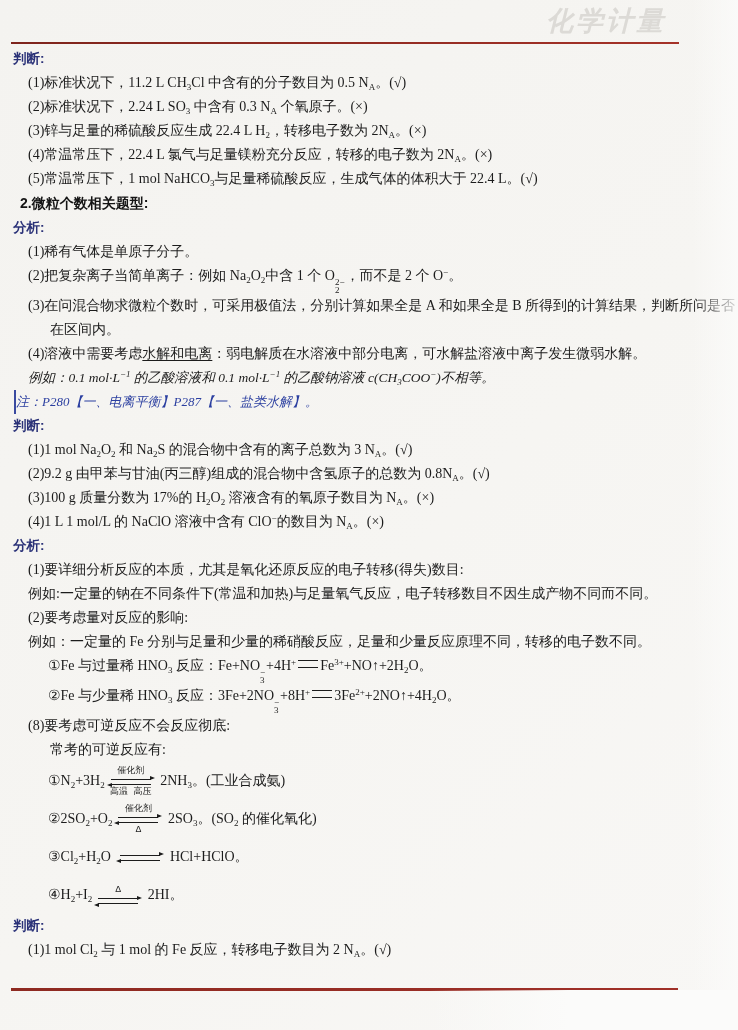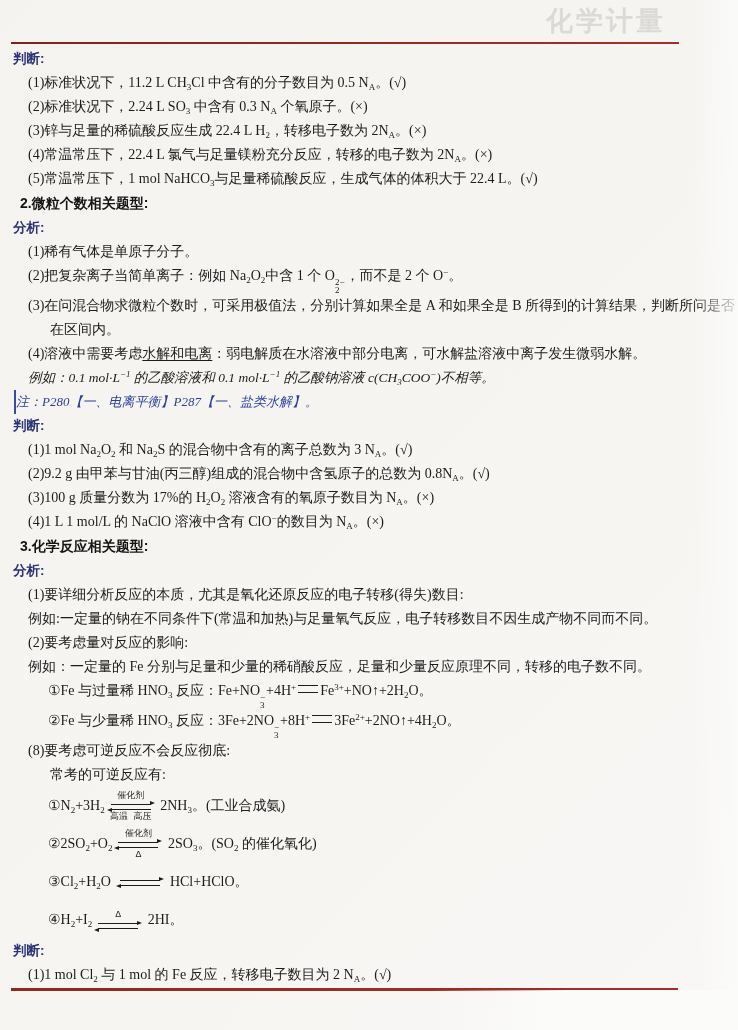--- a/index.html
+++ b/index.html
@@ -1,20 +1,20 @@
 <!DOCTYPE html>
 <html><head>
 <meta charset="utf-8">
 <style>
   html,body{margin:0;padding:0;}
   .page{position:relative;width:738px;height:1030px;overflow:hidden;
         background:linear-gradient(135deg,#f4f3f0 0%,#f6f5f2 55%,#f8f7f5 100%);
         font-family:"Liberation Serif","DejaVu Serif",serif;color:#1c1c1c;}
   .watermark{position:absolute;top:3px;right:72px;font-size:27px;font-weight:bold;
-        color:#dcdad6;letter-spacing:3px;font-family:"Liberation Sans","DejaVu Sans",sans-serif;}
+        color:#dcdad6;letter-spacing:3px;font-family:"Liberation Sans","DejaVu Sans",sans-serif;font-style:italic;}
   .rule{position:absolute;left:11px;height:2px;background:linear-gradient(to right,#7e241c,#a53228);}
   .rule-top{top:42px;width:668px;}
   .rule-bottom{top:988px;width:667px;height:2.5px;background:linear-gradient(to right,#8e2a21,#a03028);}
   .doc{position:absolute;top:47px;left:0;right:0;}
   .line{font-size:14px;line-height:24px;white-space:nowrap;}
   .hdr{margin-left:13px;font-weight:bold;color:#2b3278;
        font-family:"Liberation Sans","DejaVu Sans",sans-serif;font-size:13.5px;}
   .sec{margin-left:20px;font-weight:bold;color:#141414;
        font-family:"Liberation Sans","DejaVu Sans",sans-serif;font-size:14px;line-height:25px;}
   .item{margin-left:28px;}
@@ -75,21 +75,20 @@
       <div class="line item">(3)在问混合物求微粒个数时，可采用极值法，分别计算如果全是 A 和如果全是 B 所得到的计算结果，判断所问是否</div>
       <div class="line item2">在区间内。</div>
       <div class="line item">(4)溶液中需要考虑<span class="ul">水解和电离</span>：弱电解质在水溶液中部分电离，可水解盐溶液中离子发生微弱水解。</div>
       <div class="line item kai">例如：0.1 mol·L<sup>−1</sup> 的乙酸溶液和 0.1 mol·L<sup>−1</sup> 的乙酸钠溶液 c(CH<sub>3</sub>COO<sup>−</sup>)不相等。</div>
       <div class="line note">注：P280【一、电离平衡】P287【一、盐类水解】。</div>
       <div class="line hdr">判断:</div>
       <div class="line item">(1)1 mol Na<sub>2</sub>O<sub>2</sub> 和 Na<sub>2</sub>S 的混合物中含有的离子总数为 3 N<sub>A</sub>。(√)</div>
       <div class="line item">(2)9.2 g 由甲苯与甘油(丙三醇)组成的混合物中含氢原子的总数为 0.8N<sub>A</sub>。(√)</div>
       <div class="line item">(3)100 g 质量分数为 17%的 H<sub>2</sub>O<sub>2</sub> 溶液含有的氧原子数目为 N<sub>A</sub>。(×)</div>
       <div class="line item">(4)1 L 1 mol/L 的 NaClO 溶液中含有 ClO<sup>−</sup>的数目为 N<sub>A</sub>。(×)</div>
-      <div class="line sec">3.化学反应相关题型:</div>
       <div class="line hdr">分析:</div>
       <div class="line item">(1)要详细分析反应的本质，尤其是氧化还原反应的电子转移(得失)数目:</div>
       <div class="line item">例如:一定量的钠在不同条件下(常温和加热)与足量氧气反应，电子转移数目不因生成产物不同而不同。</div>
       <div class="line item">(2)要考虑量对反应的影响:</div>
       <div class="line item">例如：一定量的 Fe 分别与足量和少量的稀硝酸反应，足量和少量反应原理不同，转移的电子数不同。</div>
       <div class="line eq">①Fe 与过量稀 HNO<sub>3</sub> 反应：Fe+NO<span class="stk">
           <span>−</span>
           <span>3</span>
         </span>+4H<sup>+</sup><span class="dbl"></span>Fe<sup>3+</sup>+NO↑+2H<sub>2</sub>O。</div>
       <div class="line eq">②Fe 与少量稀 HNO<sub>3</sub> 反应：3Fe+2NO<span class="stk">

